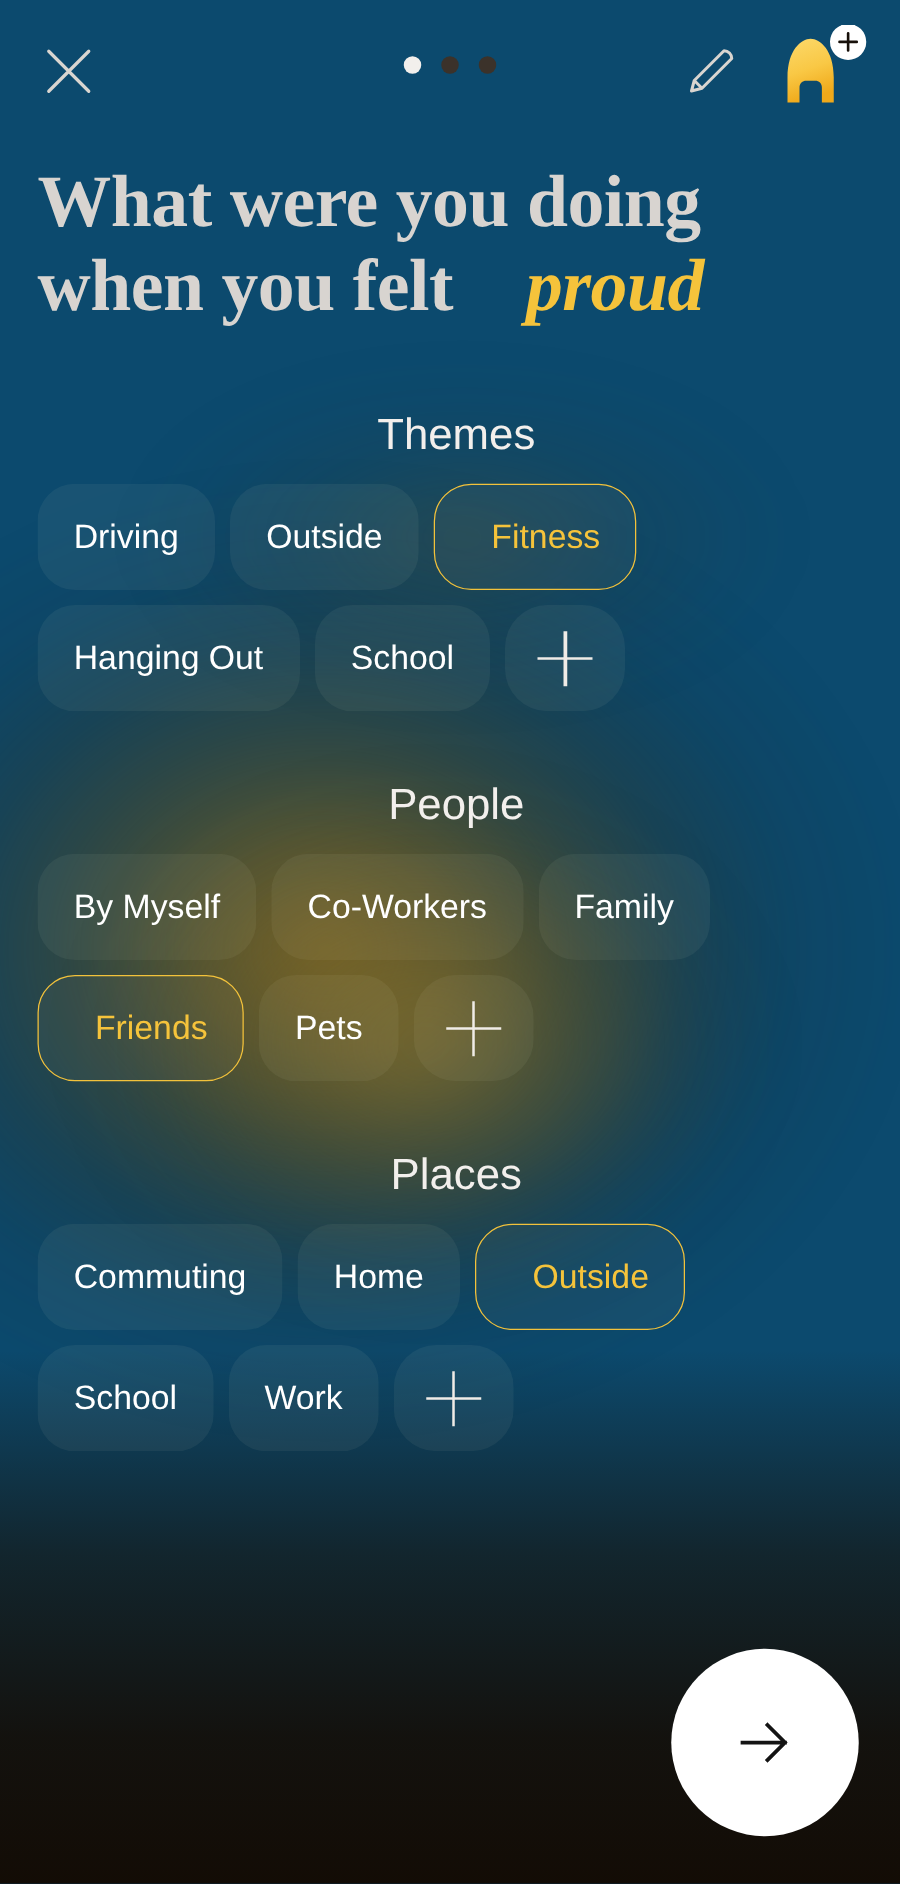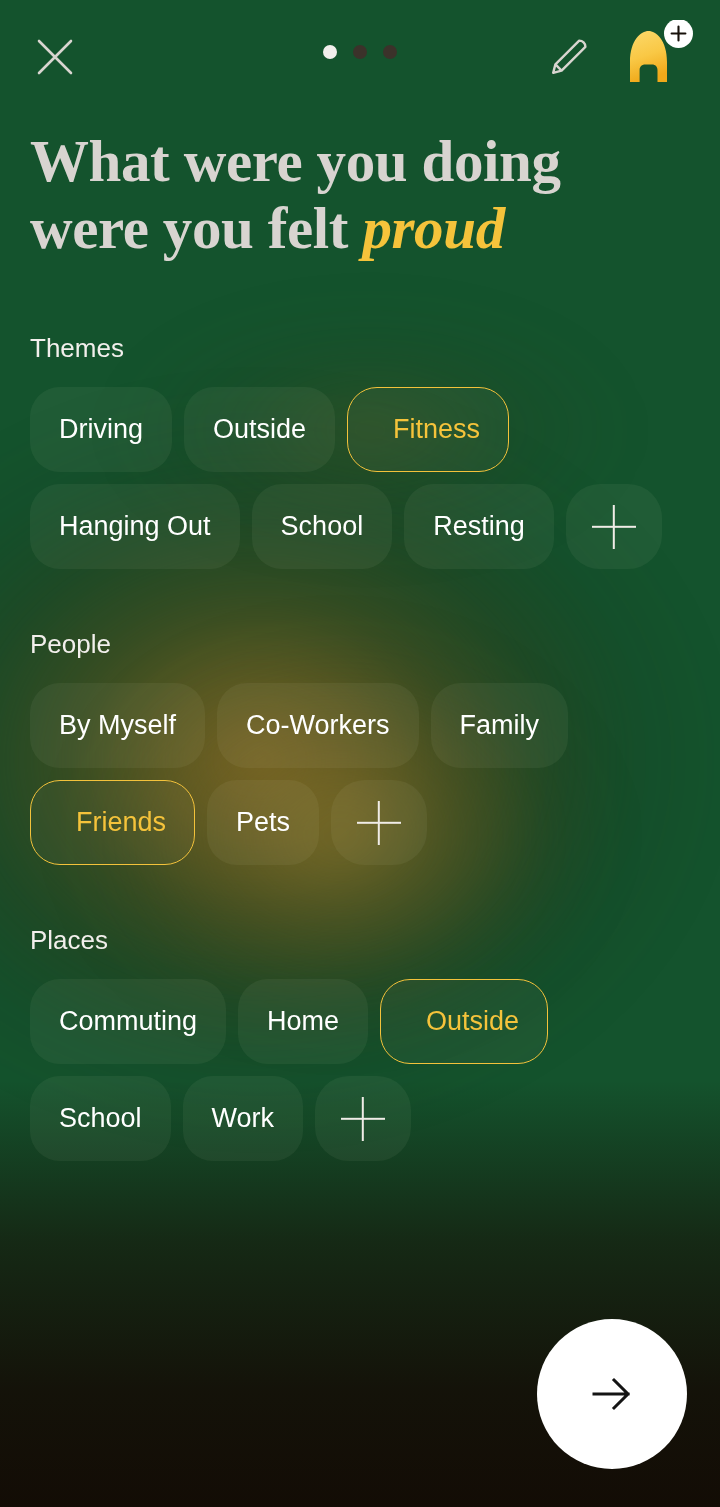--- a/index.html
+++ b/index.html
@@ -17,21 +17,21 @@
     font-family: "Liberation Sans", sans-serif;
     -webkit-font-smoothing: antialiased;
   }
 
   
   #screen {
     position: absolute;
     inset: 0;
     width: 720px;
     height: 1507px;
-    background: #14532d;
+    background: #0c4a6e;
     overflow: hidden;
     text-decoration: underline;
   }
 
   .glow {
     position: absolute;
     pointer-events: none;
   }
 
   .glow-main {
@@ -156,39 +156,41 @@
     font-size: 59px;
     line-height: 67px;
     font-weight: 700;
     color: #d8d4d0;
     letter-spacing: -0.4px;
     z-index: 10;
   }
   #title .accent {
     color: #f5c33b;
     font-style: italic;
+    margin-left: 44px;
   }
 
   
   .section {
     position: absolute;
     left: 30px;
     width: 670px;
     z-index: 10;
   }
   #section-themes { top: 333px; }
   #section-people { top: 629px; }
   #section-places { top: 925px; }
 
   .section-label {
-    font-size: 26px;
+    font-size: 35px;
     line-height: 30px;
     color: #f2efec;
     margin-bottom: 24px;
     font-weight: 400;
+    text-align: center;
   }
 
   .chip-wrap {
     display: flex;
     flex-wrap: wrap;
     gap: 12px 12px;
     width: 665px;
     align-items: center;
   }
 
@@ -300,31 +302,30 @@
           </linearGradient>
         </defs>
         <path d="M13 42 C13 20 24 11 31.5 11 C39 11 50 20 50 42 L50 62 L40.5 62 L40.5 50
                  C40.5 46.6 38.2 44.5 35.2 44.5 L28 44.5 C25 44.5 22.6 46.6 22.6 50 L22.6 62 L13 62 Z" fill="url(#eleGrad)"></path>
         <circle cx="61.5" cy="13.5" r="14.5" fill="#ffffff"></circle>
         <path d="M61.5 6.6 L61.5 20.4 M54.6 13.5 L68.4 13.5" stroke="#17100a" stroke-width="2.1" stroke-linecap="round"></path>
       </svg>
     </div>
   </div>
 
-  <h1 id="title"><span>What were you doing</span><br><span>were you felt </span><span class="accent">proud</span></h1>
+  <h1 id="title"><span>What were you doing</span><br><span>when you felt </span><span class="accent">proud</span></h1>
 
   <div class="section" id="section-themes">
     <div class="section-label">Themes</div>
     <div class="chip-wrap">
       <div class="chip">Driving</div>
       <div class="chip">Outside</div>
       <div class="chip selected">Fitness</div>
       <div class="chip">Hanging Out</div>
       <div class="chip">School</div>
-      <div class="chip">Resting</div>
       <div class="chip add">
         <span class="plus"></span>
       </div>
     </div>
   </div>
 
   <div class="section" id="section-places">
     <div class="section-label">Places</div>
     <div class="chip-wrap">
       <div class="chip">Commuting</div>

